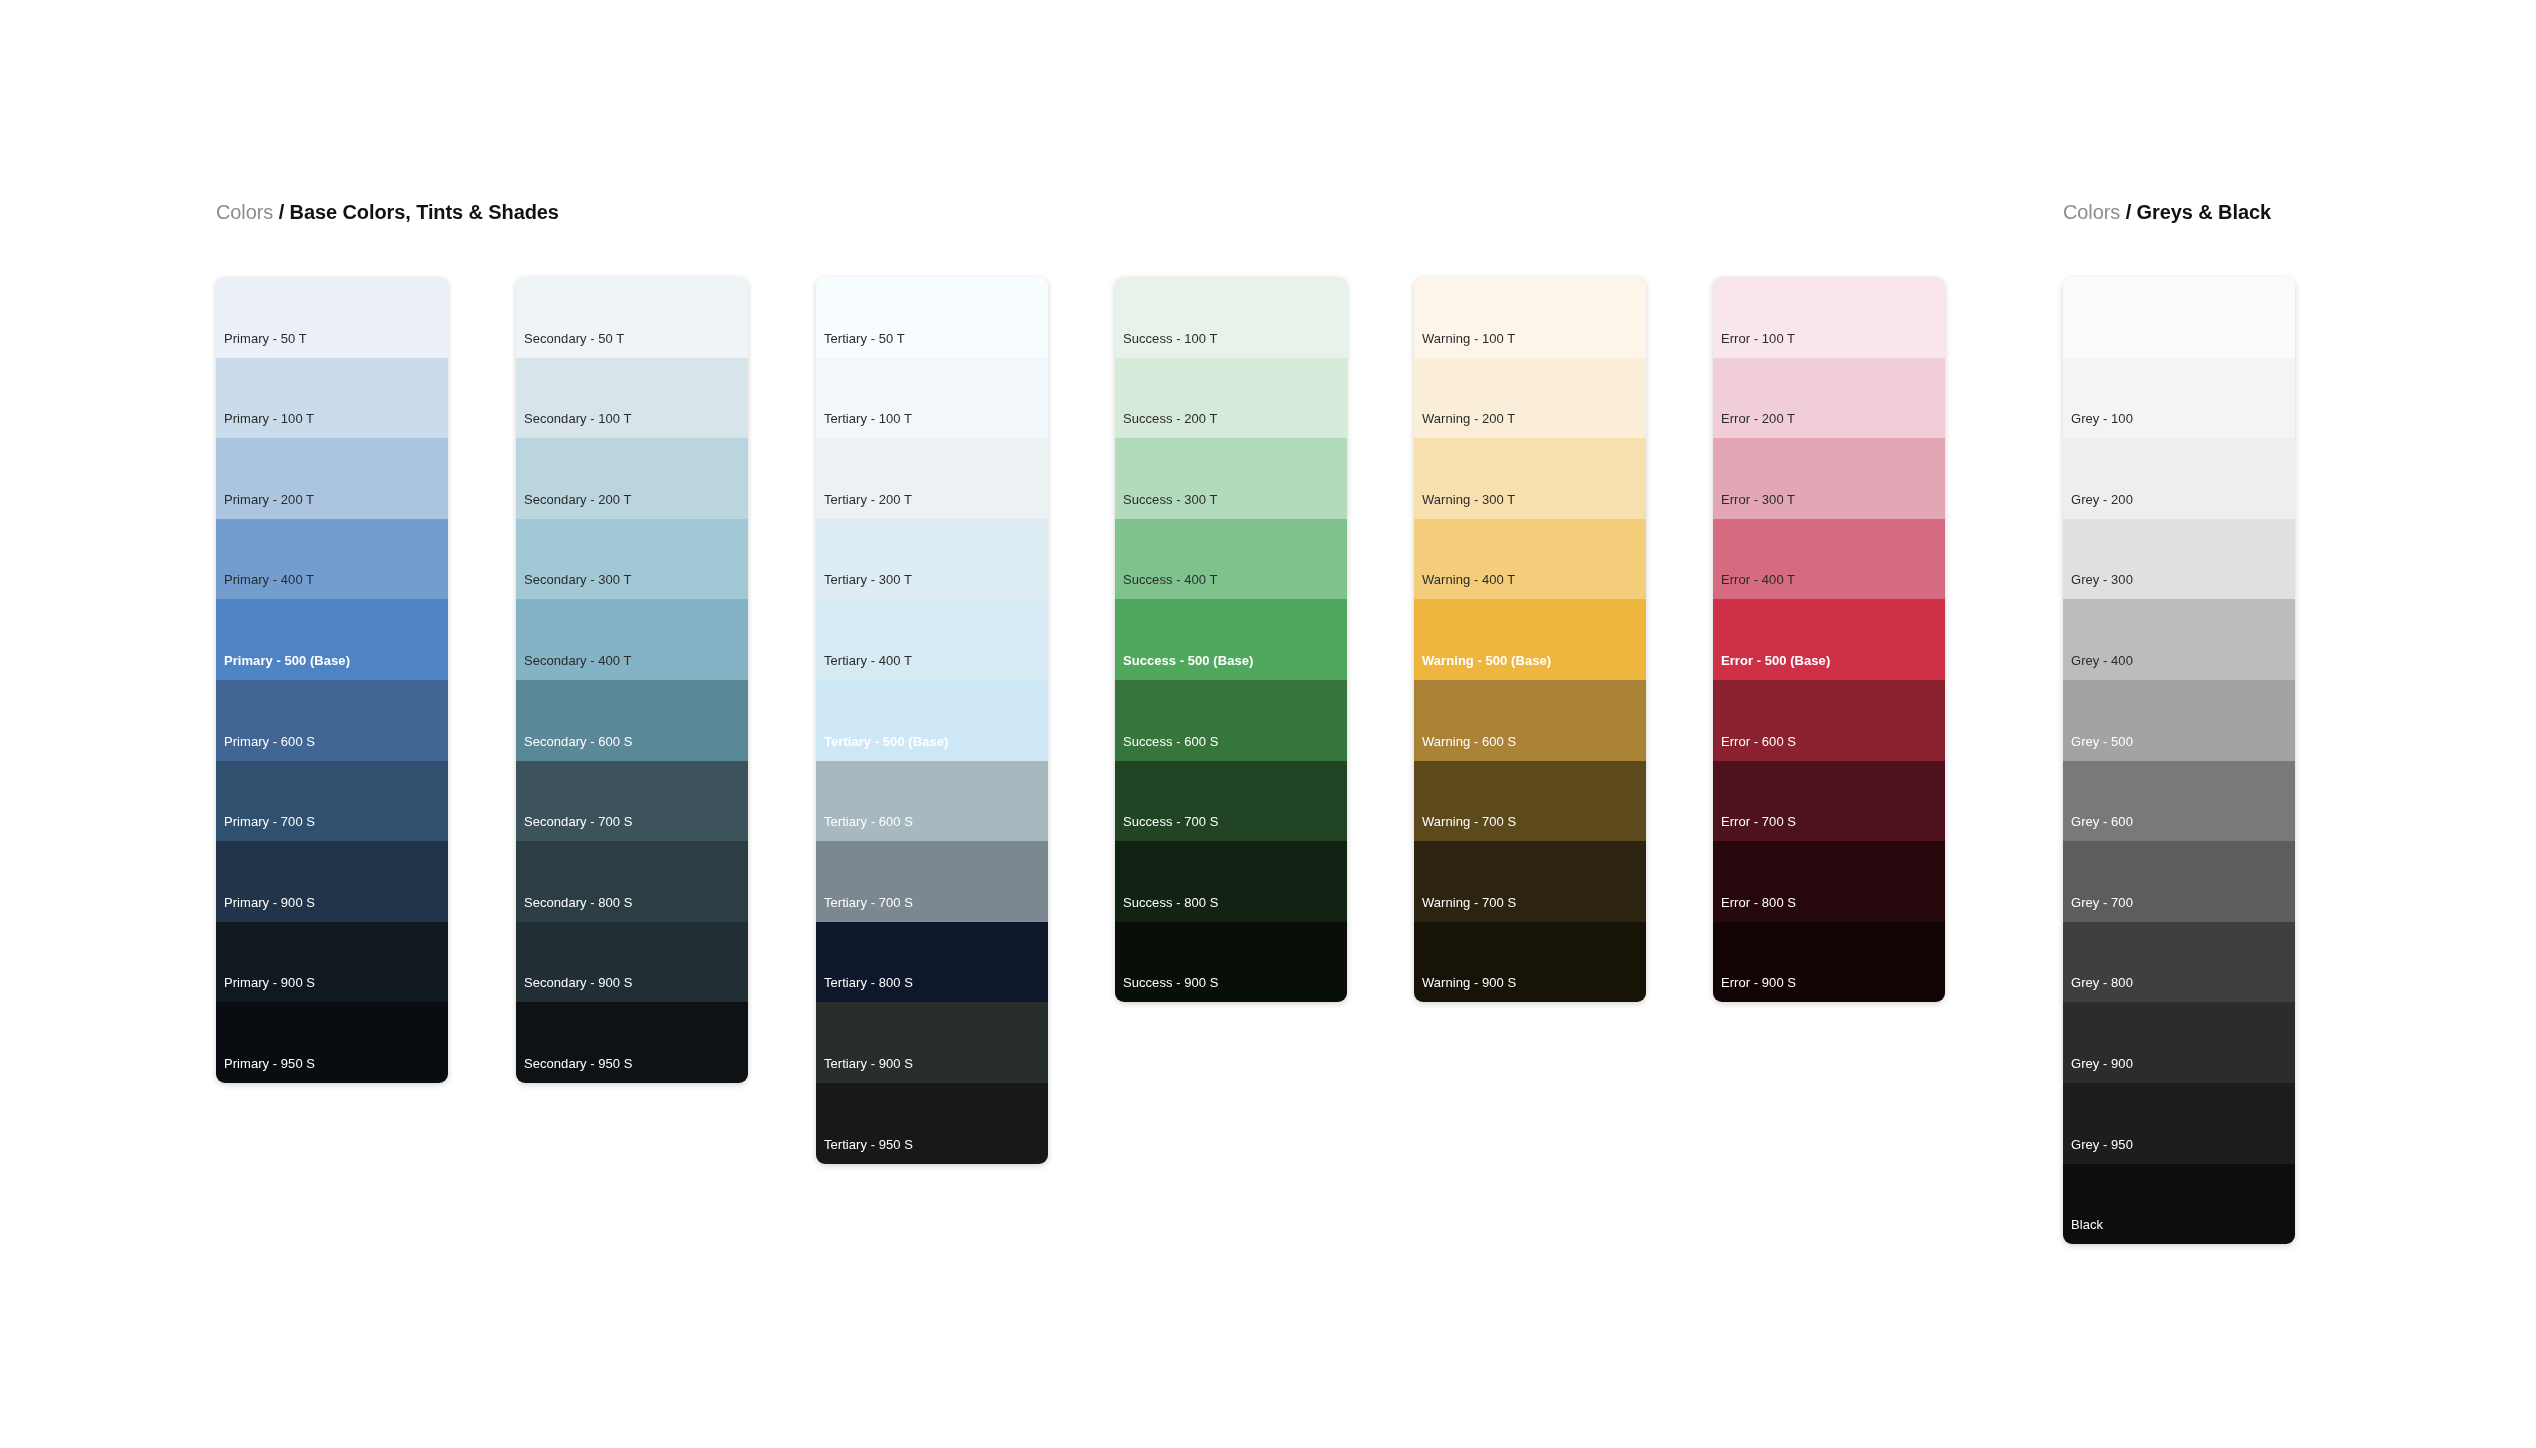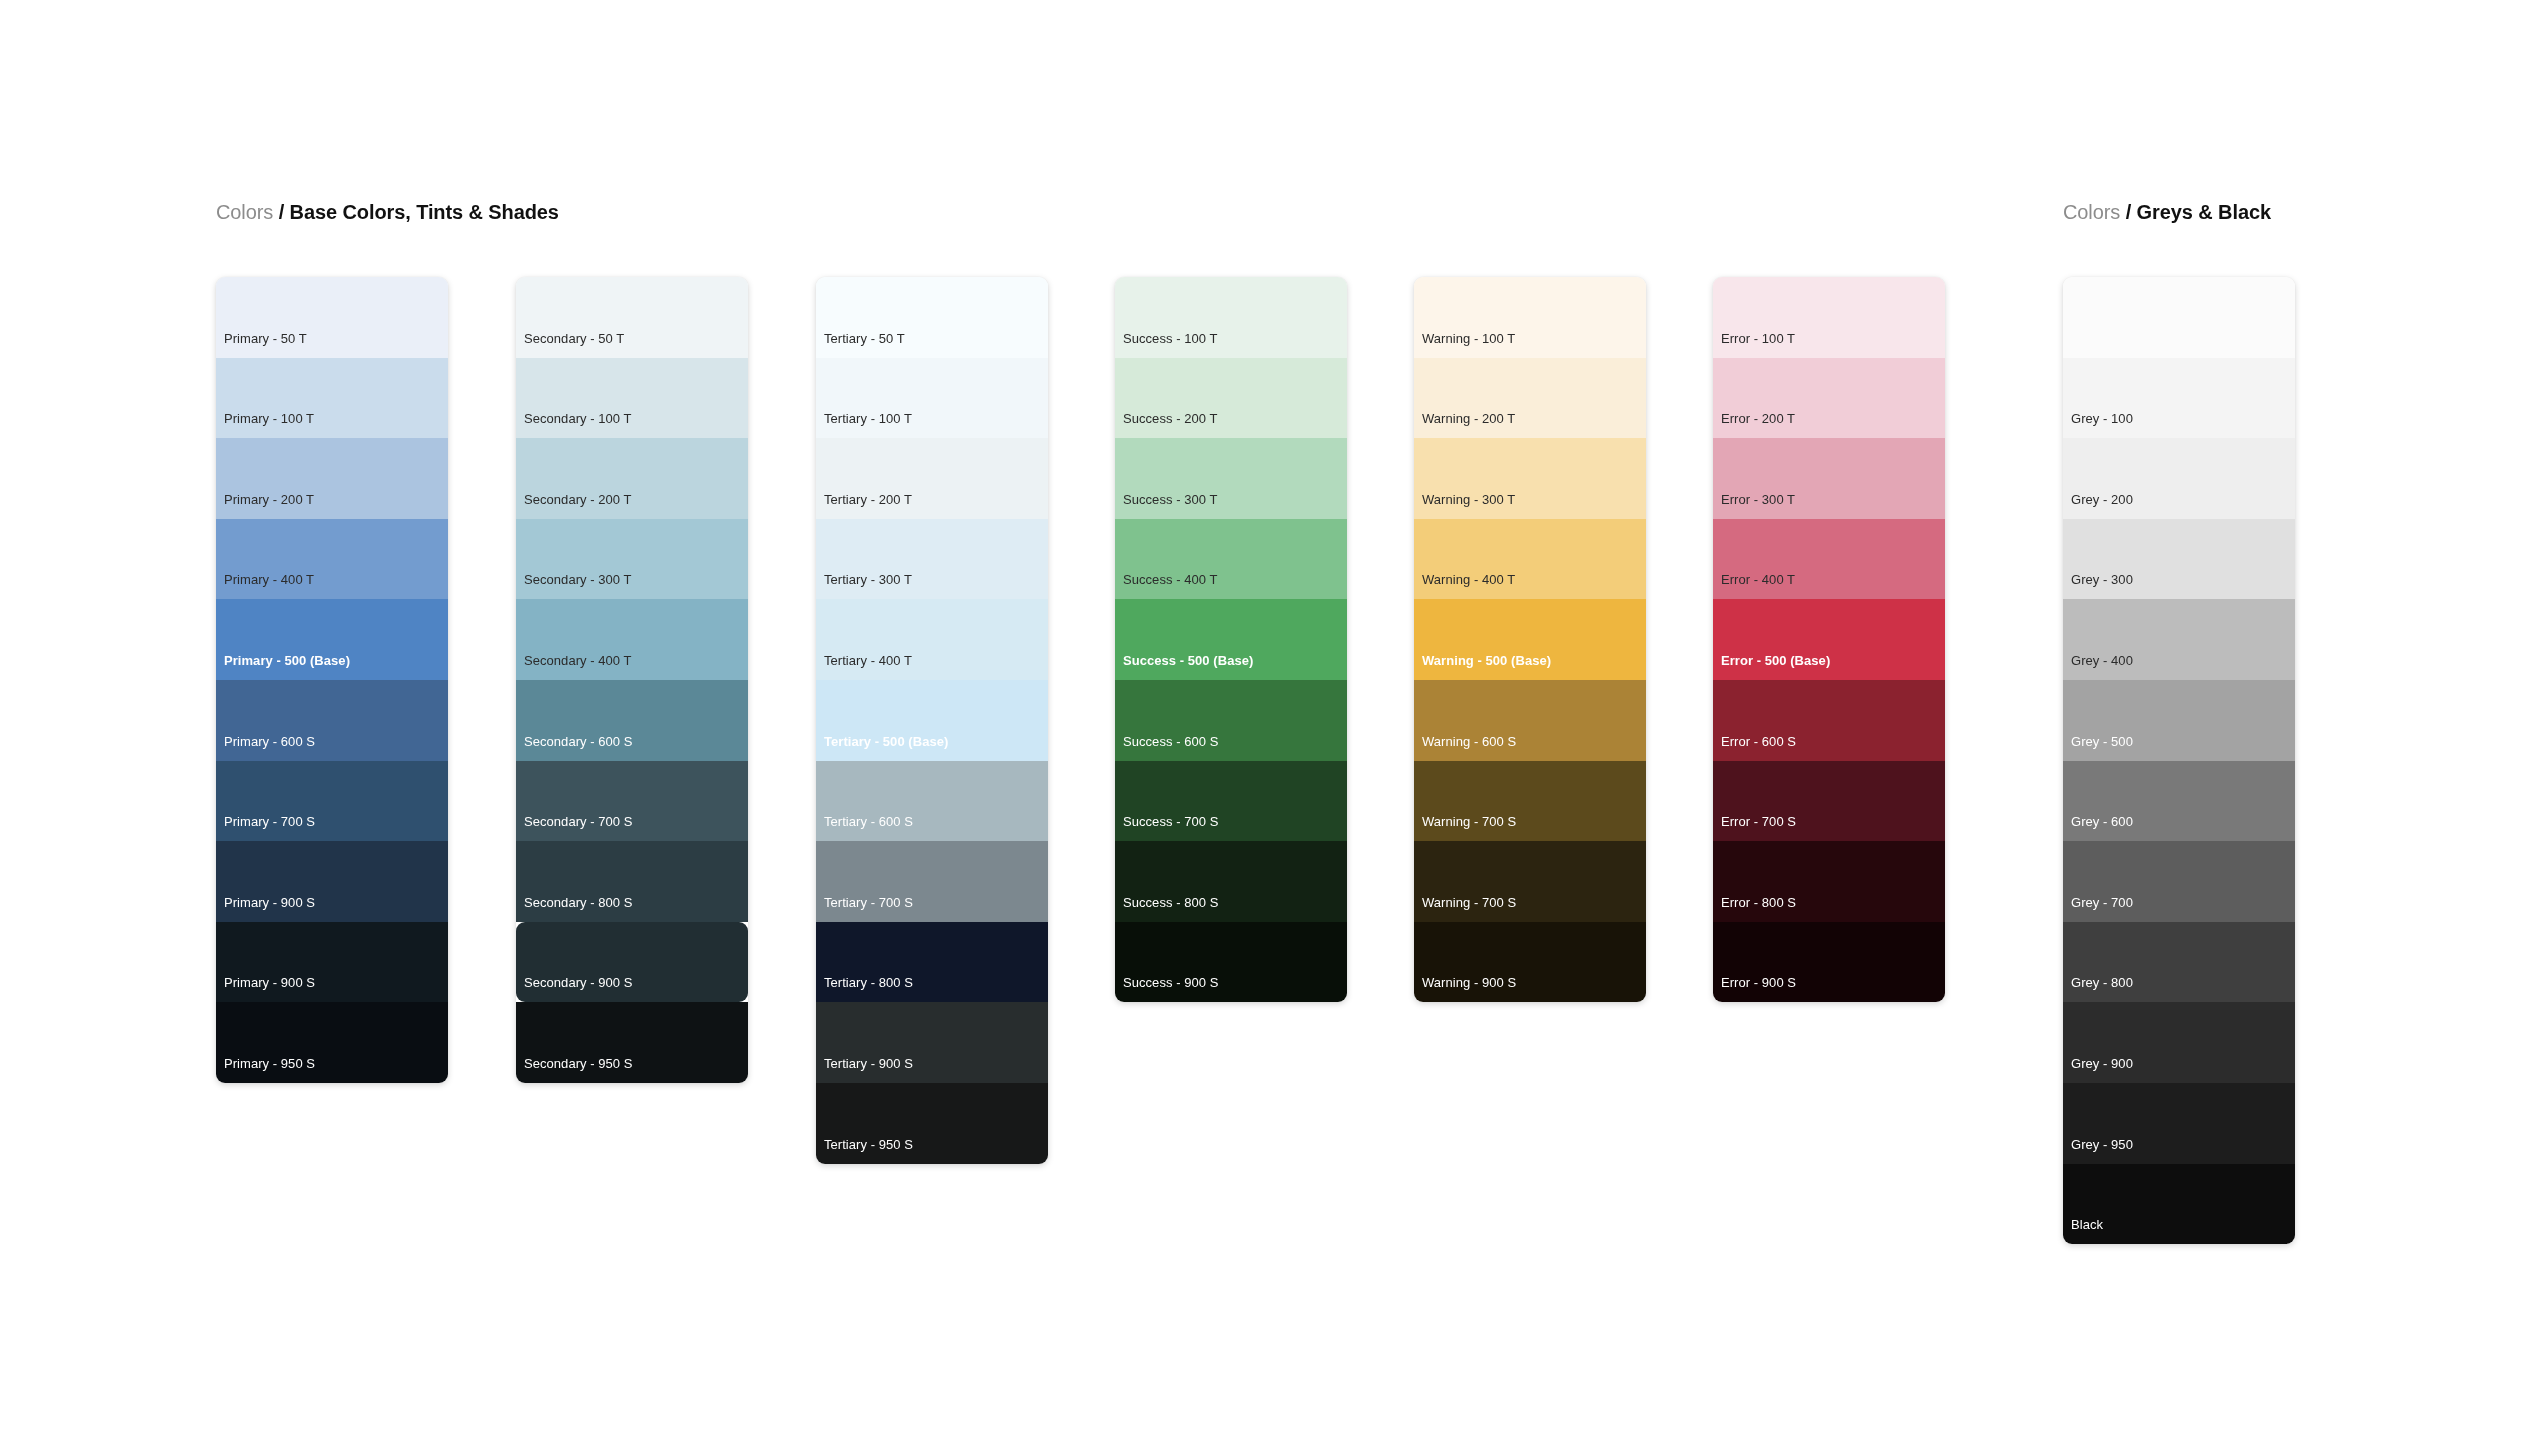--- a/index.html
+++ b/index.html
@@ -149,21 +149,21 @@
         </div>
         <div class="swatch" style="background: rgb(91, 136, 151);">
           <span class="swatch-label" style="color: rgb(255, 255, 255);">Secondary - 600 S</span>
         </div>
         <div class="swatch" style="background: rgb(61, 83, 92);">
           <span class="swatch-label" style="color: rgb(255, 255, 255);">Secondary - 700 S</span>
         </div>
         <div class="swatch" style="background: rgb(44, 61, 68);">
           <span class="swatch-label" style="color: rgb(255, 255, 255);">Secondary - 800 S</span>
         </div>
-        <div class="swatch" style="background: rgb(33, 46, 51); border-radius: 9px;">
+        <div class="swatch" style="background: rgb(33, 46, 51);">
           <span class="swatch-label" style="color: rgb(255, 255, 255);">Secondary - 900 S</span>
         </div>
         <div class="swatch" style="background: rgb(14, 18, 20);">
           <span class="swatch-label" style="color: rgb(255, 255, 255); text-align: right;">Secondary - 950 S</span>
         </div>
       </div>
       <div class="column" style="left: 816px; top: 277px;">
         <div class="swatch" style="background: rgb(247, 252, 254);">
           <span class="swatch-label" style="color: rgb(43, 43, 43);">Tertiary - 50 T</span>
         </div>

